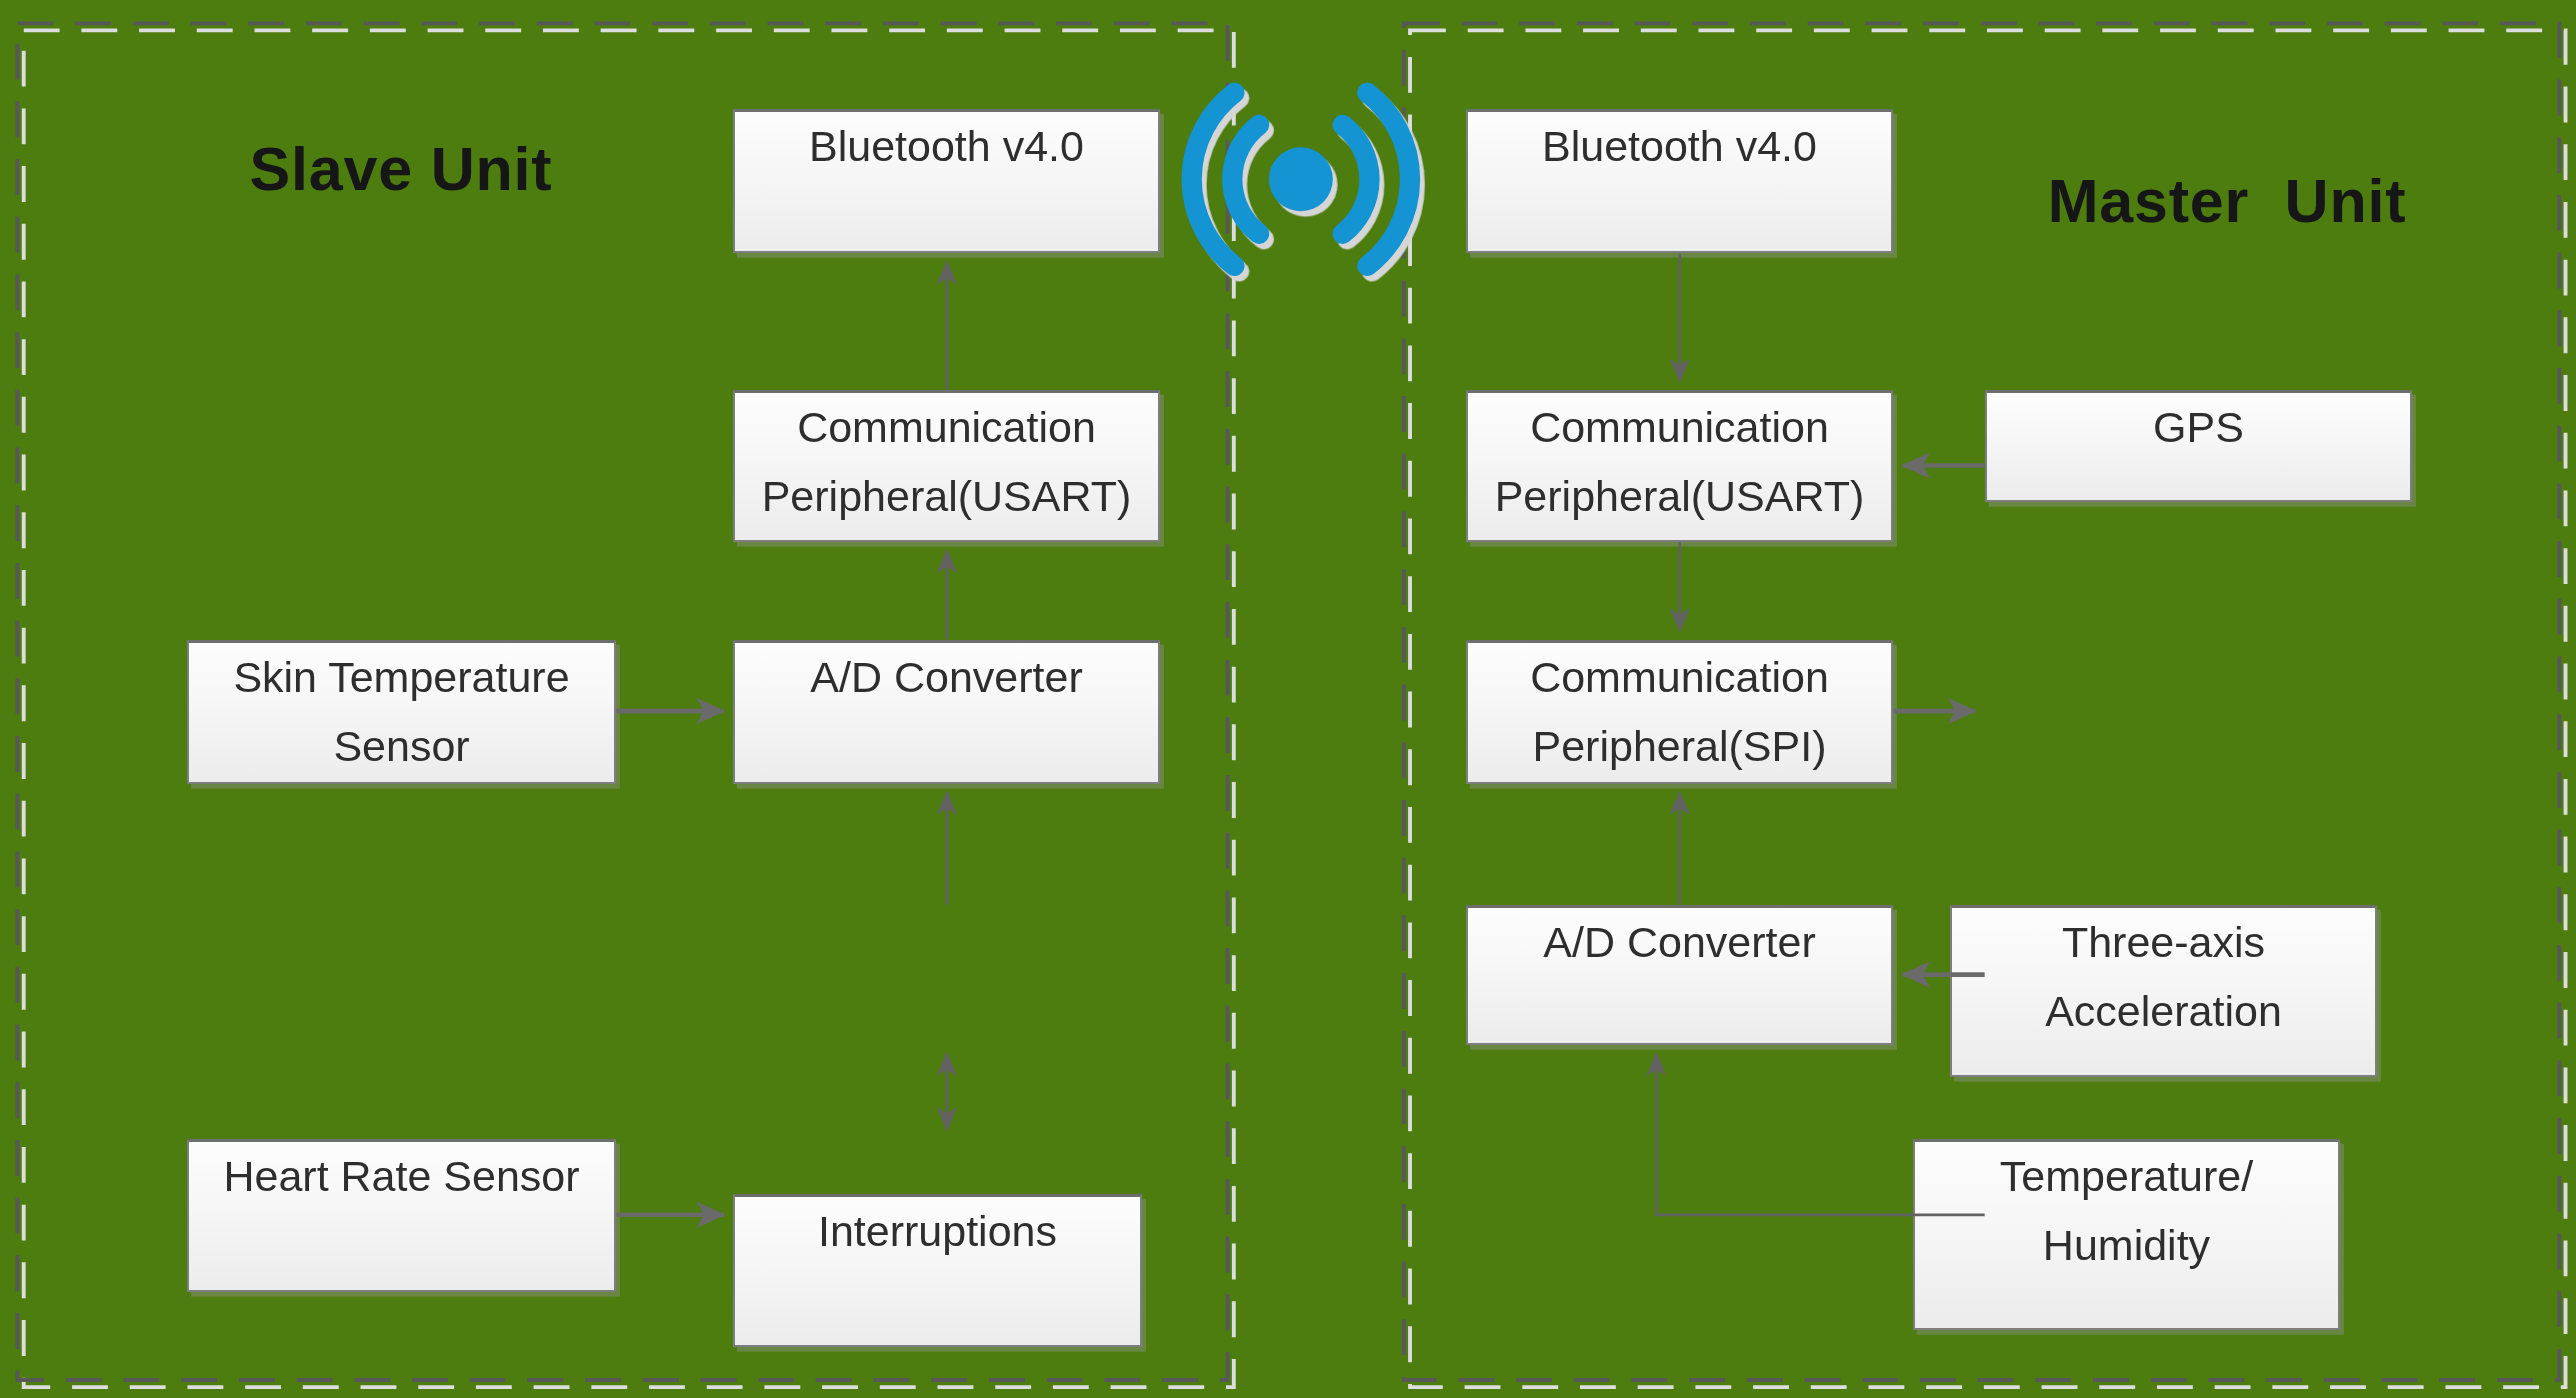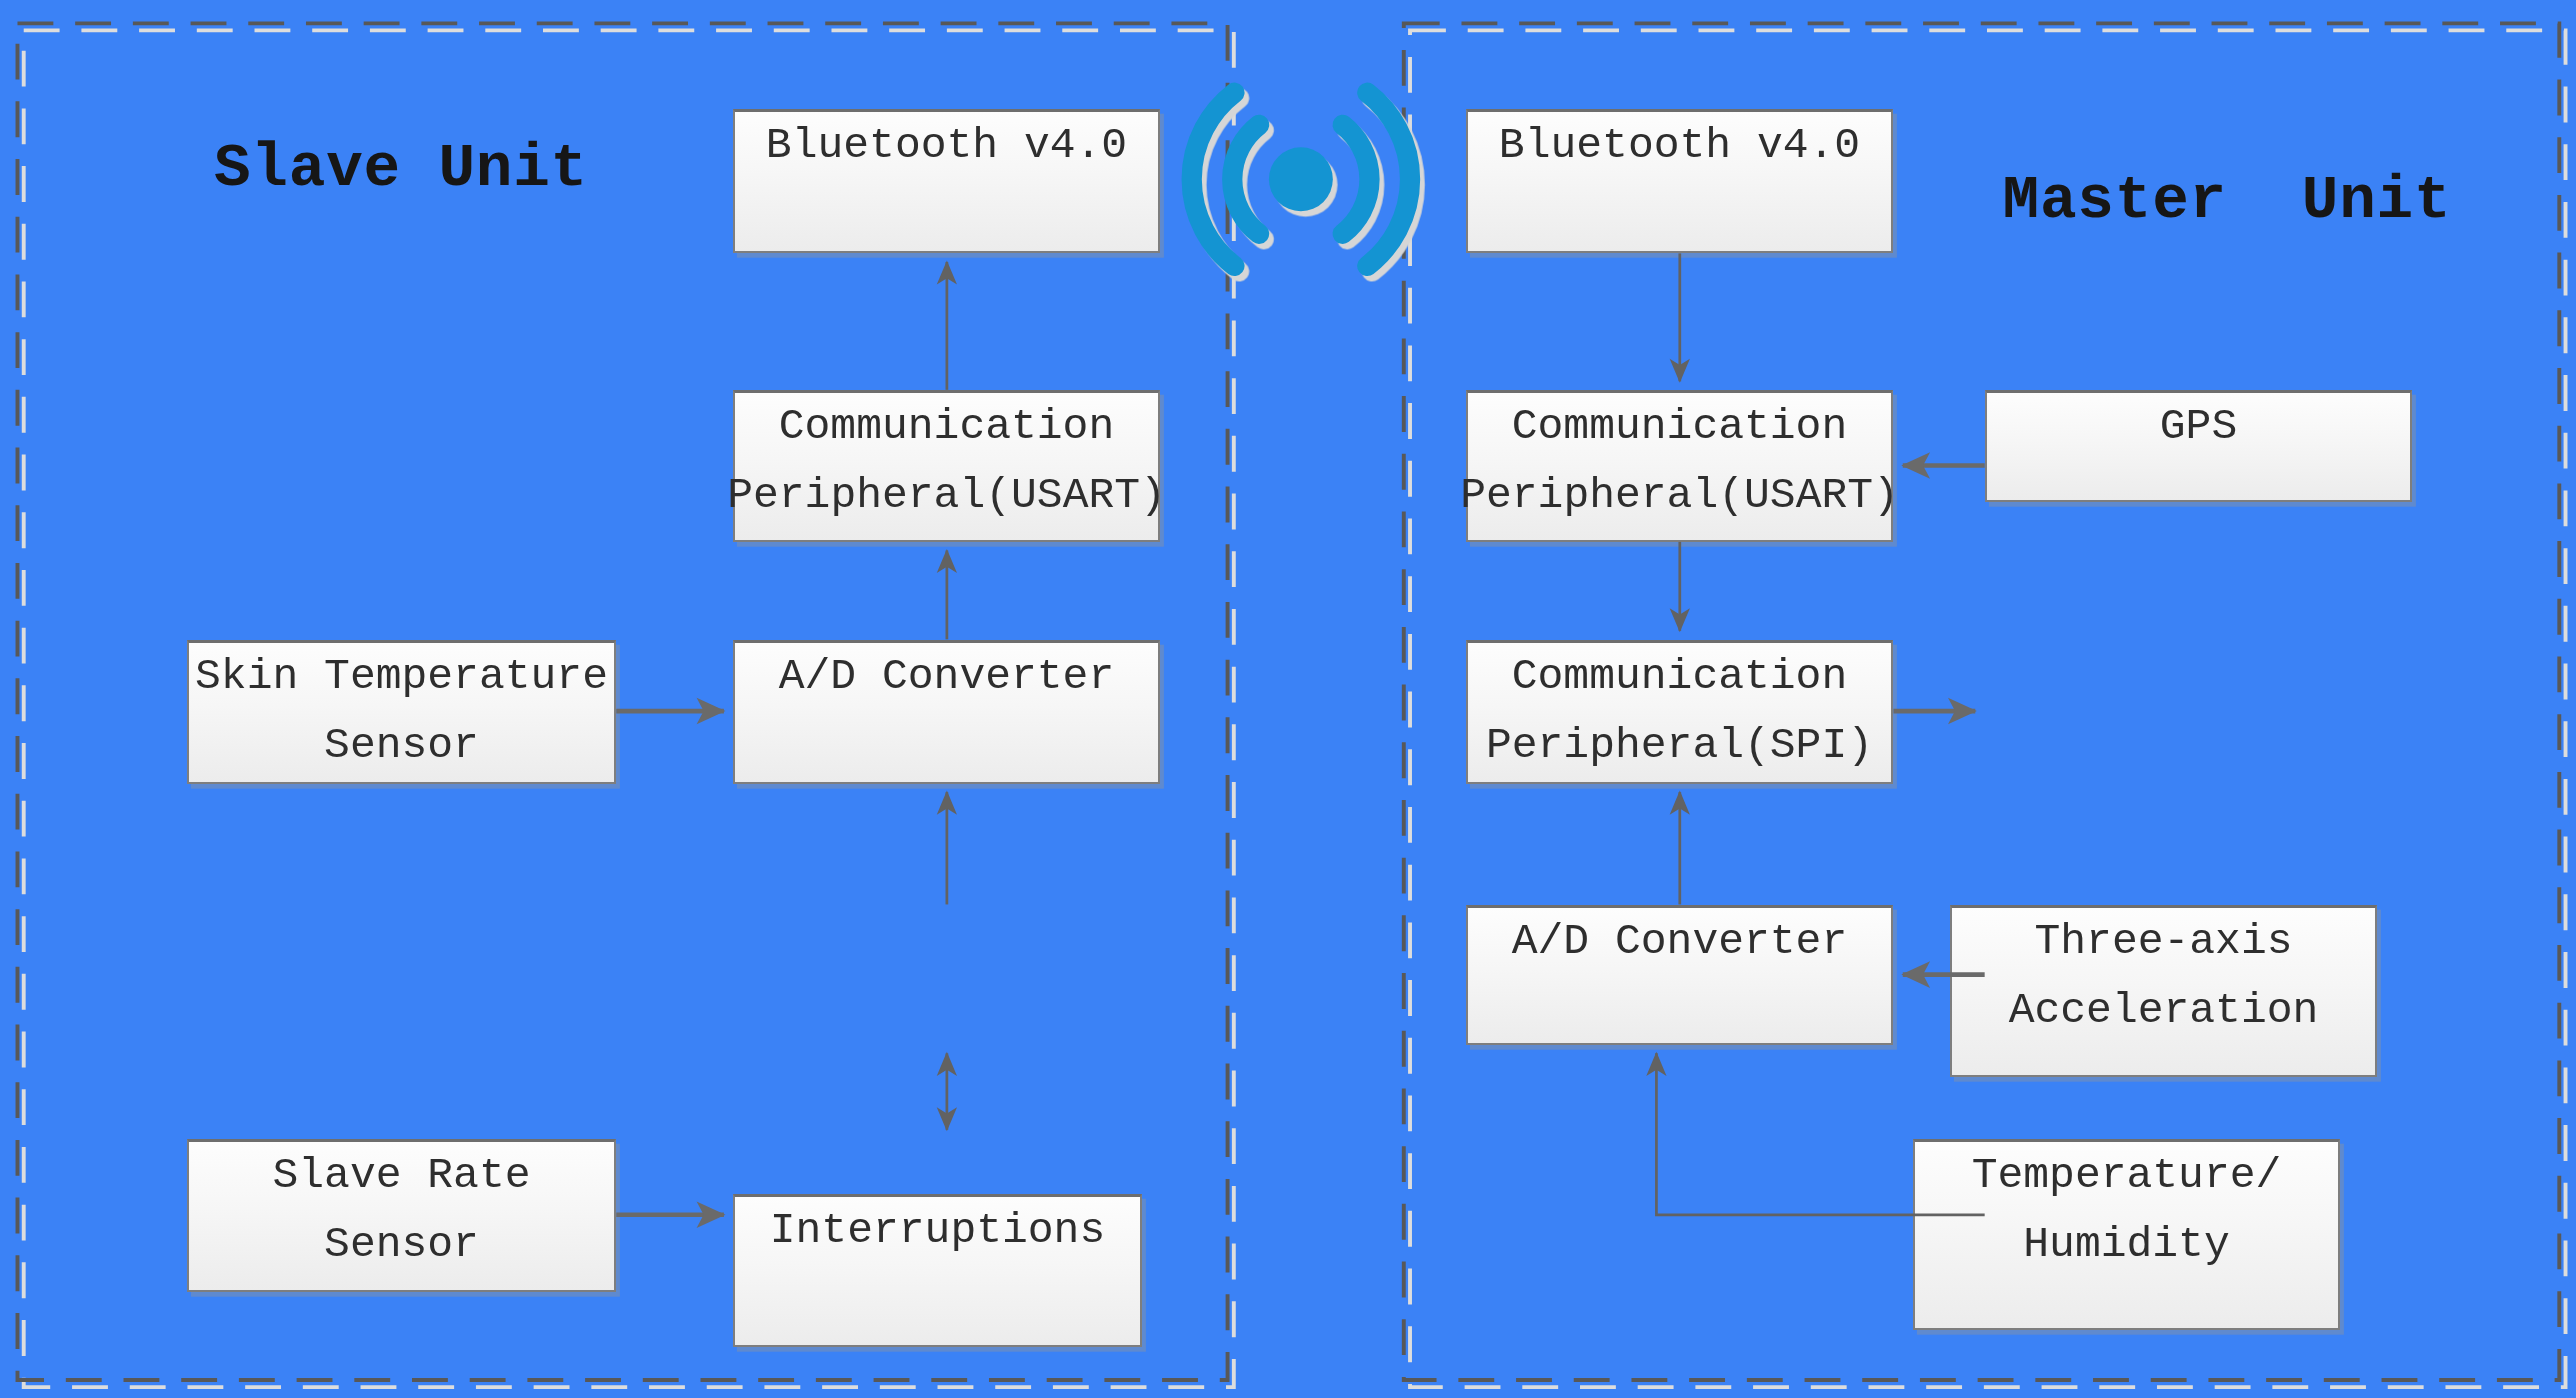--- a/index.html
+++ b/index.html
@@ -1,20 +1,20 @@
 <!DOCTYPE html>
 <html style="font-size:12.5px"><head>
 <meta charset="utf-8">
 <style>
   html,body{margin:0;padding:0;background:#ffffff;}
   .canvas{
     position:relative;
     width:2576px;height:1398px;
-    background:#3b82f6;
-    font-family:Liberation Mono, monospace;
+    background:#4d7c0f;
+    font-family:Liberation Sans, sans-serif;
     overflow:hidden;
   }
   .unit-title{
     position:absolute;
     text-align:center;
     font-weight:700;
     font-size:61px;
     letter-spacing:0.8px;
     color:#161616;
     white-space:pre;
@@ -66,21 +66,21 @@
 Peripheral(USART)</span>
   </div>
   <div class="node" style="left:733px;top:640px;width:427px;height:144px">
     <span class="node-label">A/D Converter</span>
   </div>
   <div class="node" style="left:187px;top:640px;width:429px;height:144px">
     <span class="node-label">Skin Temperature
 Sensor</span>
   </div>
   <div class="node" style="left:187px;top:1139px;width:429px;height:153px">
-    <span class="node-label">Slave Rate Sensor</span>
+    <span class="node-label">Heart Rate Sensor</span>
   </div>
   <div class="node" style="left:733px;top:1194px;width:409px;height:153px">
     <span class="node-label">Interruptions</span>
   </div>
 
   <div class="node" style="left:1466px;top:109px;width:427px;height:144px">
     <span class="node-label">Bluetooth v4.0</span>
   </div>
   <div class="node" style="left:1466px;top:390px;width:427px;height:152px">
     <span class="node-label">Communication

